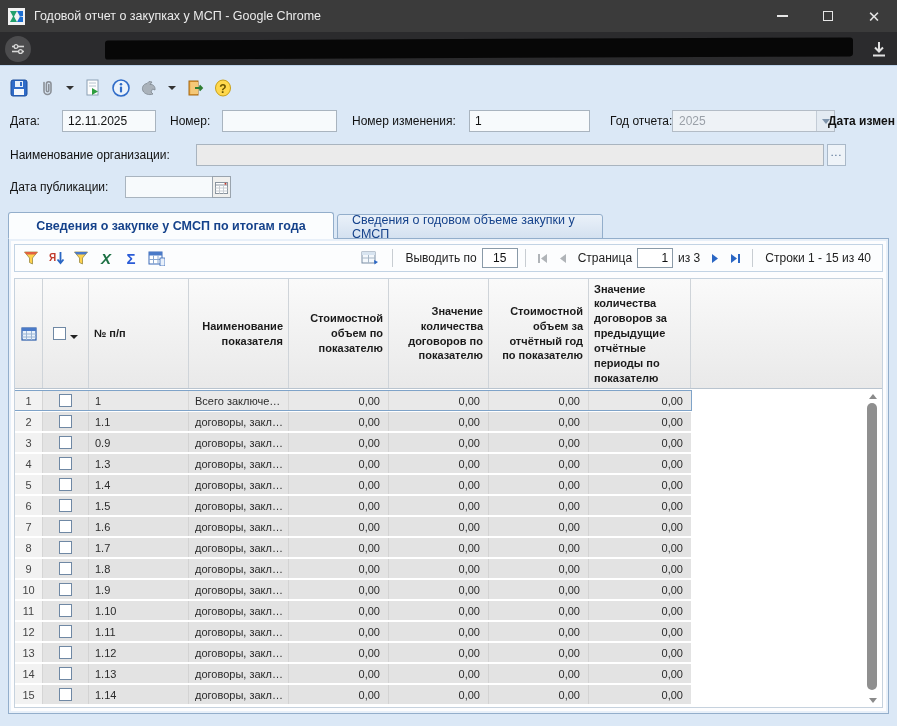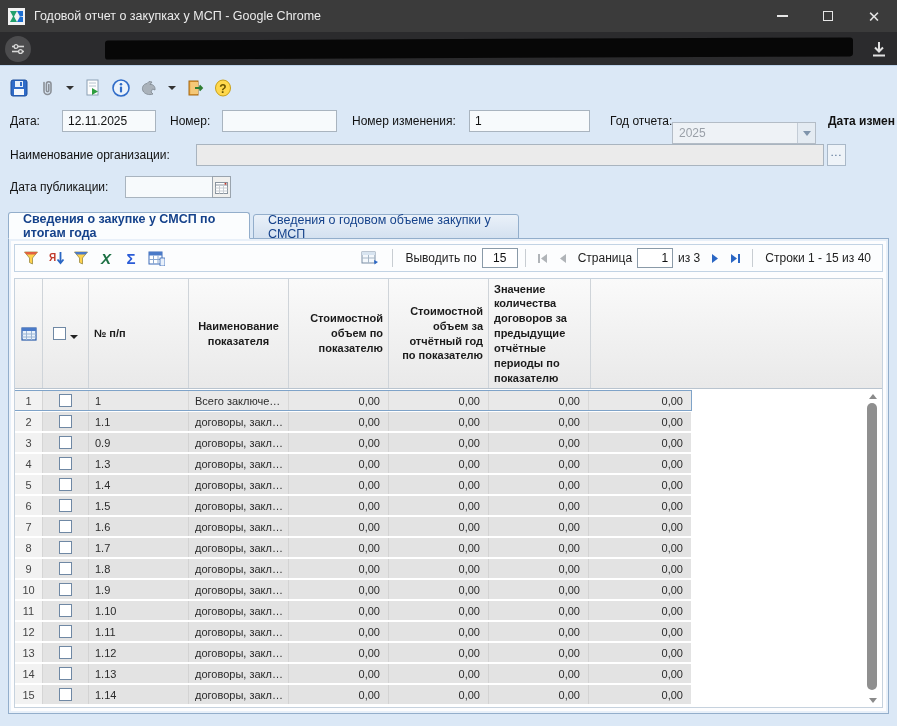--- a/index.html
+++ b/index.html
@@ -37,21 +37,21 @@
   .year-select { position:absolute; height:22px; background:#eef2f6; border:1px solid #b3bcc6; display:flex; align-items:center; }
   .year-select .yr-text { flex:1; font-size:12px; color:#9aa0a8; padding:0 6px; }
   .year-select .yr-btn { width:18px; height:100%; border-left:1px solid #c3ccd6; display:flex; align-items:center; justify-content:center; background:#e4ebf2; }
   .yr-chev { width:0; height:0; border-left:4px solid transparent; border-right:4px solid transparent; border-top:5px solid #7f94ab; }
   .browse-btn { position:absolute; width:19px; height:22px; background:#eef3f8; border:1px solid #a9b8c8; font-size:10px; color:#3a5a82; letter-spacing:1px; display:flex; align-items:center; justify-content:center; padding-bottom:5px; }
   .cal-btn { position:absolute; width:19px; height:22px; background:#f0f0ee; border:1px solid #9aa4ae; display:flex; align-items:center; justify-content:center; }
 
   
   .tabs { position:absolute; top:145px; left:8px; right:8px; height:28px; display:flex; align-items:flex-end; }
   .tab { height:27px; display:flex; align-items:center; justify-content:center; font-size:12.5px; color:#15428b; border:1px solid #93aecb; border-radius:3px 3px 0 0; padding:0 14px; }
-  .tab.active { background:#fbfdfe; font-weight:bold; border-bottom:1px solid #fbfdfe; z-index:2; width:242px; }
+  .tab.active { background:#fbfdfe; font-weight:bold; border-bottom:1px solid #fbfdfe; z-index:2; width:326px; }
   .tab.inactive { background:linear-gradient(#eaf1f9,#d4e1f0); height:25px; margin-left:3px; width:266px; }
 
   
   .panel { position:absolute; top:172px; left:8px; width:881px; height:476px; background:#fdfdfe; border:1px solid #93aecb; box-shadow:0 0 0 2px #e8f0f9 inset; }
 
   
   .grid-toolbar { position:absolute; top:5px; left:5px; right:5px; height:28px; border:1px solid #c2d3e4; background:#fcfdfe; display:flex; align-items:center; padding:0 6px; font-size:12px; color:#222; }
   .gt-icon { width:20px; height:20px; display:flex; align-items:center; justify-content:center; margin-right:5px; }
   .gt-spacer { flex:1; }
   .gt-sep { width:1px; height:18px; background:#c8cdd2; margin:0 7px; }
@@ -59,21 +59,21 @@
   .nav-btn { width:18px; height:18px; display:flex; align-items:center; justify-content:center; margin:0 1px; }
   .pager-lbl { margin:0 5px; white-space:nowrap; }
 
   
   .grid { position:absolute; top:39px; left:5px; right:5px; bottom:5px; background:#fff; border:1px solid #c6d2de; overflow:hidden; }
   .grid-header { display:flex; height:110px; background:linear-gradient(#fafafa,#e9e9e9); border-bottom:1px solid #b9c4cf; }
   .hcell { border-right:1px solid #cfd4d9; font-size:11px; font-weight:bold; color:#1a1a1a; display:flex; flex-direction:column; justify-content:center; padding:3px 5px; line-height:1.35; }
   .hc-num   { flex:0 0 28px; align-items:center; }
   .hc-check { flex:0 0 46px; flex-direction:row; align-items:center; justify-content:center; }
   .hc-code  { flex:0 0 100px; text-align:left; }
-  .hc-name  { flex:0 0 100px; text-align:center; }
+  .hc-name  { flex:0 0 100px; text-align:right; }
   .hc-val   { flex:0 0 100px; text-align:right; }
   .hc-val2  { flex:0 0 102px; }
   .hc-fill  { flex:1 1 auto; border-right:none; }
 
   .grid-body { position:relative; padding-top:2px; }
   .trow { display:flex; width:676px; height:19px; margin-bottom:2px; background:#e3e3e3; align-items:center; }
   .trow.selected { outline:1px solid #7fa3c8; outline-offset:0px; background:#e9e9e9; }
   .tcell { font-size:11px; color:#2b2b2b; height:100%; display:flex; align-items:center; border-right:1px solid rgba(0,0,0,0.07); }
   .tc-num   { flex:0 0 28px; justify-content:center; background:#f2f2f2; color:#444; border-right:1px solid #d5d5d5; }
   .tc-check { flex:0 0 46px; justify-content:center; }
@@ -190,21 +190,21 @@
       </div>
     </div>
 
     <span class="frm-label" style="left:10px; top:48px;">Дата:</span>
     <input class="frm-input" style="left: 62px; top: 44px; width: 94px;" value="12.11.2025">
     <span class="frm-label" style="left:170px; top:48px;">Номер:</span>
     <input class="frm-input" style="left: 222px; top: 44px; width: 115px;" value="">
     <span class="frm-label" style="left:352px; top:48px;">Номер изменения:</span>
     <input class="frm-input" style="left: 469px; top: 44px; width: 121px;" value="1">
     <span class="frm-label" style="left:602px; top:48px;margin-left:8px;">Год отчета:</span>
-    <div class="year-select" style="left:672px; top:44px; width:144px;margin-top:12px;">
+    <div class="year-select" style="left:672px; top:44px; width:163px;">
       <span class="yr-text">2025</span>
       <span class="yr-btn">
           <span class="yr-chev"></span>
         </span>
     </div>
     <span class="frm-label" style="left:828px; top:48px; width:69px; overflow:hidden;font-weight:bold;">Дата измен</span>
 
     <span class="frm-label" style="left:10px; top:82px;">Наименование организации:</span>
     <input class="frm-input frm-disabled" style="left: 196px; top: 78px; width: 628px;" disabled="" value="">
     <button class="browse-btn" style="left:827px; top:78px;">...</button>
@@ -318,20 +318,21 @@
               <line x1="1" y1="10" x2="15" y2="10" stroke="#9ab4d4"></line>
             </svg>
           </div>
           <div class="hcell hc-check">
             <span class="cbx"></span>
             <span class="hdr-caret"></span>
           </div>
           <div class="hcell hc-code">№ п/п</div>
           <div class="hcell hc-name">Наименование показателя</div>
           <div class="hcell hc-val">Стоимостной объем по показателю</div>
+          <div class="hcell hc-val">Значение количества договоров по показателю</div>
           <div class="hcell hc-val">Стоимостной объем за отчётный год по показателю</div>
           <div class="hcell hc-val2">Значение количества договоров за предыдущие отчётные периоды по показателю</div>
           <div class="hcell hc-fill"></div>
         </div>
         <div class="grid-body">
             <div class="trow selected">
     <div class="tcell tc-num">1</div>
     <div class="tcell tc-check">
                 <span class="cbx"></span>
               </div>

